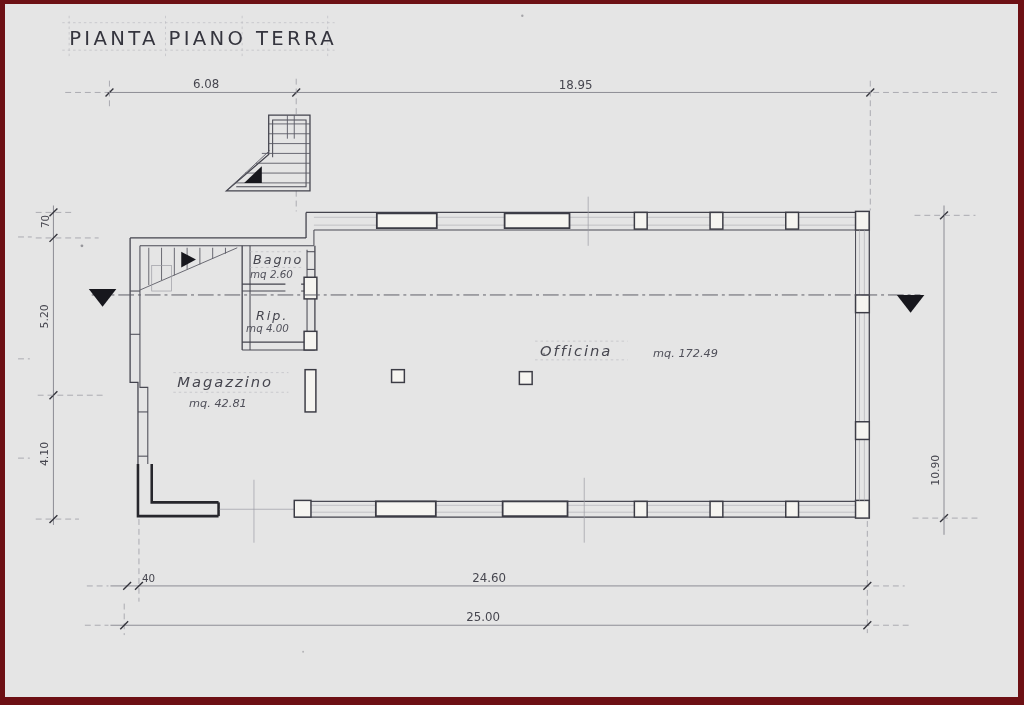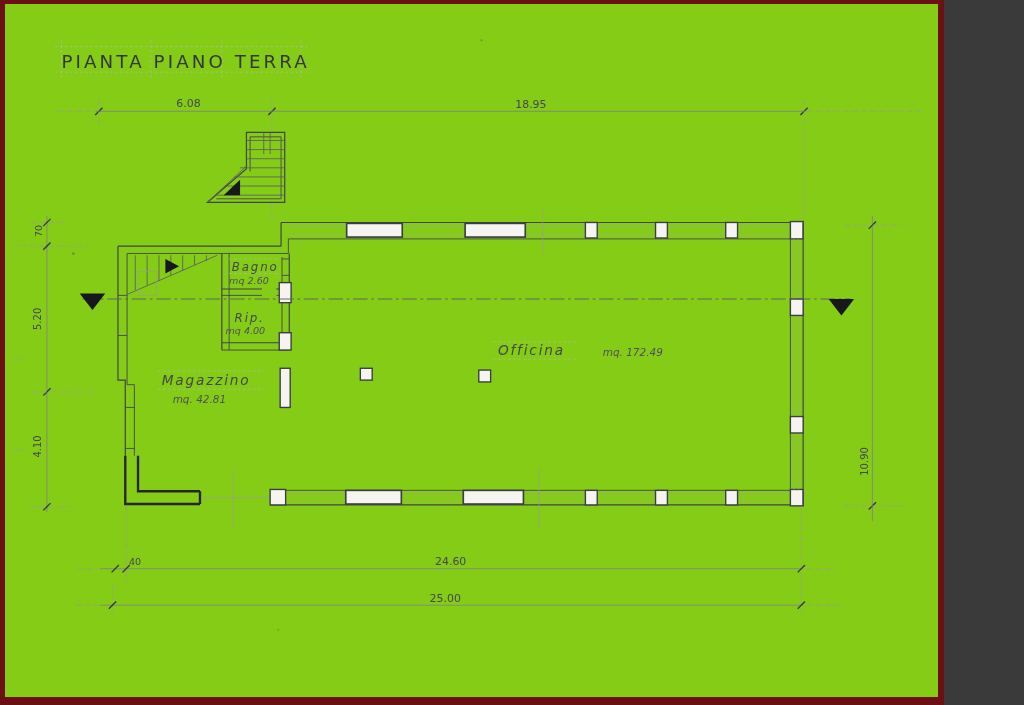--- a/index.html
+++ b/index.html
@@ -1,20 +1,20 @@
 <!DOCTYPE html>
 <html><head>
 <meta charset="utf-8">
 <style>
   html,body{margin:0;padding:0;background:#3a3a3a;}
   .frame{
     position:relative;
-    width:944px;height:705px;
+    width:1024px;height:705px;
     box-sizing:border-box;
-    background:#84cc16;
+    background:#e5e5e5;
     border-style:solid;
     border-color:#6d1014;
     border-width:4px 6px 8px 5px;
     overflow:hidden;
     font-family:"DejaVu Sans", sans-serif;
   }
   .frame svg{display:block;width:100%;height:100%;}
   text{fill:#3e3e48;}
   .hand{font-family:"DejaVu Sans", sans-serif;}
   .roomname{font-style:italic;letter-spacing:2px;fill:#46464f;}

